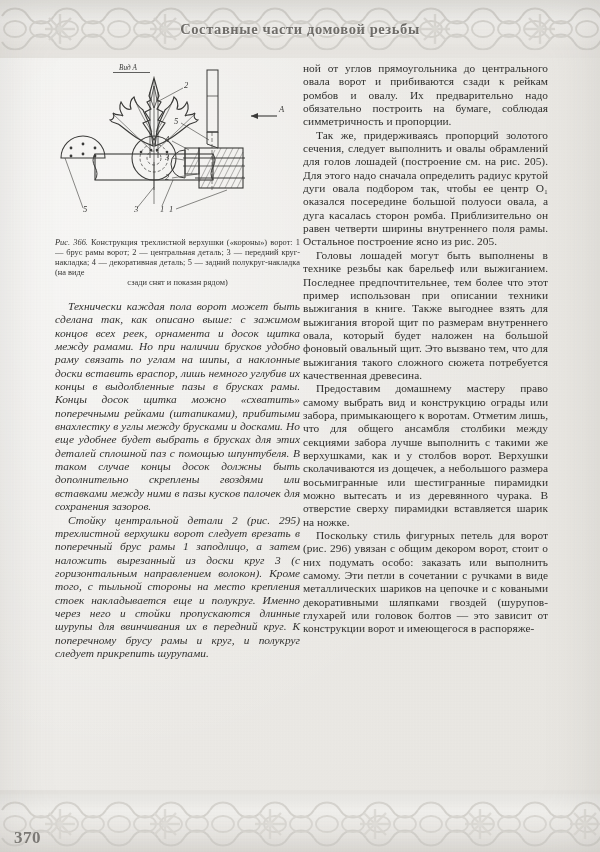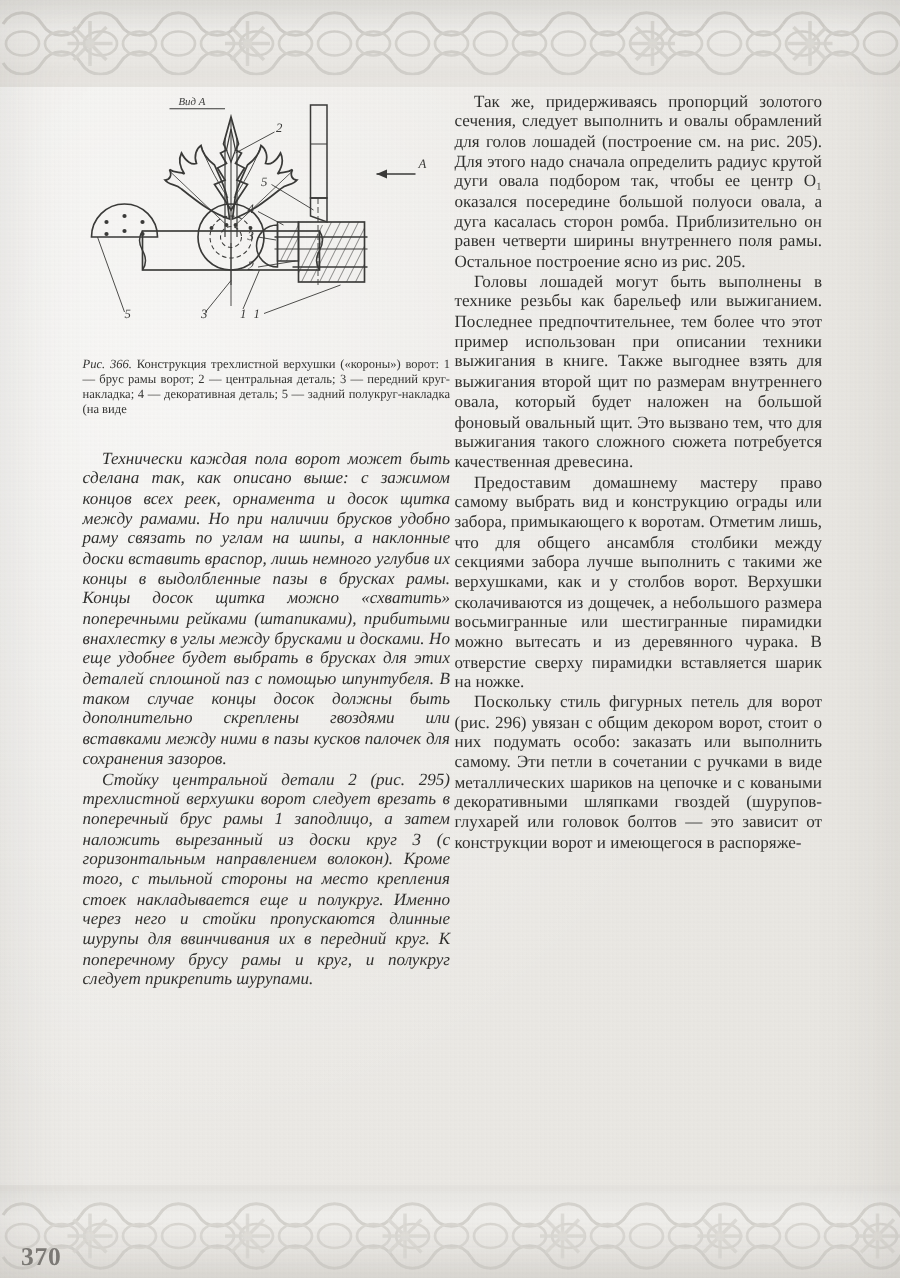--- a/index.html
+++ b/index.html
@@ -122,20 +122,21 @@
       </g>
       <g opacity="0.9">
         <use href="#orn-star" x="60" y="29"></use>
         <use href="#orn-star" x="165" y="29"></use>
         <use href="#orn-star" x="435" y="29"></use>
         <use href="#orn-star" x="540" y="29"></use>
       </g>
       <rect x="0" y="50" width="600" height="8" fill="#e9e7e3" opacity="0.75"></rect>
     </svg>
   </div>
+  <div class="header-title">Составные части домовой резьбы</div>
 
   <div class="cols">
 
     <div class="col col-left">
 
       <div class="figure">
         <svg width="245" height="175" viewBox="0 0 245 175" xmlns="http://www.w3.org/2000/svg">
           <g stroke="#3a3a38" fill="none" stroke-width="1">
 
             <text x="64" y="8" font-family="Liberation Serif, serif" font-size="7.2" font-style="italic" fill="#3a3a38" stroke="none">Вид А</text>
@@ -243,29 +244,31 @@
             <path d="M117,116 L142,112" stroke-width="0.6"></path>
 
             <text x="114" y="150" font-family="Liberation Serif, serif" font-size="8.5" font-style="italic" fill="#3a3a38" stroke="none">1</text>
             <path d="M121,147 L172,128" stroke-width="0.6"></path>
           </g>
         </svg>
       </div>
 
       <div class="fig-caption">
         <span class="lead">Рис. 366.</span><span> Конструкция трехлистной верхушки («короны») ворот: 1 — брус рамы ворот; 2 — центральная деталь; 3 — передний круг-накладка; 4 — декоративная деталь; 5 — задний полукруг-накладка (на виде</span>
+        <span class="last">сзади снят и показан рядом)</span>
       </div>
 
       <div class="body-after-fig">
         <p>Технически каждая пола ворот может быть сделана так, как описано выше: с зажимом концов всех реек, орнамента и досок щитка между рамами. Но при наличии брусков удобно раму связать по углам на шипы, а наклонные доски вставить враспор, лишь немного углубив их концы в выдолбленные пазы в брусках рамы. Концы досок щитка можно «схватить» поперечными рейками (штапиками), прибитыми внахлестку в углы между брусками и досками. Но еще удобнее будет выбрать в брусках для этих деталей сплошной паз с помощью шпунтубеля. В таком случае концы досок должны быть дополнительно скреплены гвоздями или вставками между ними в пазы кусков палочек для сохранения зазоров.</p>
         <p>Стойку центральной детали 2 (рис. 295) трехлистной верхушки ворот следует врезать в поперечный брус рамы 1 заподлицо, а затем наложить вырезанный из доски круг 3 (с горизонтальным направлением волокон). Кроме того, с тыльной стороны на место крепления стоек накладывается еще и полукруг. Именно через него и стойки пропускаются длинные шурупы для ввинчивания их в передний круг. К поперечному брусу рамы и круг, и полукруг следует прикрепить шурупами.</p>
       </div>
     </div>
 
     <div class="col col-right">
+      <p class="noind">ной от углов прямоугольника до центрального овала ворот и прибиваются сзади к рейкам ромбов и овалу. Их предварительно надо обязательно построить на бумаге, соблюдая симметричность и пропорции.</p>
       <p>Так же, придерживаясь пропорций золотого сечения, следует выполнить и овалы обрамлений для голов лошадей (построение см. на рис. 205). Для этого надо сначала определить радиус крутой дуги овала подбором так, чтобы ее центр O₁ оказался посередине большой полуоси овала, а дуга касалась сторон ромба. Приблизительно он равен четверти ширины внутреннего поля рамы. Остальное построение ясно из рис. 205.</p>
       <p>Головы лошадей могут быть выполнены в технике резьбы как барельеф или выжиганием. Последнее предпочтительнее, тем более что этот пример использован при описании техники выжигания в книге. Также выгоднее взять для выжигания второй щит по размерам внутреннего овала, который будет наложен на большой фоновый овальный щит. Это вызвано тем, что для выжигания такого сложного сюжета потребуется качественная древесина.</p>
       <p>Предоставим домашнему мастеру право самому выбрать вид и конструкцию ограды или забора, примыкающего к воротам. Отметим лишь, что для общего ансамбля столбики между секциями забора лучше выполнить с такими же верхушками, как и у столбов ворот. Верхушки сколачиваются из дощечек, а небольшого размера восьмигранные или шестигранные пирамидки можно вытесать и из деревянного чурака. В отверстие сверху пирамидки вставляется шарик на ножке.</p>
       <p>Поскольку стиль фигурных петель для ворот (рис. 296) увязан с общим декором ворот, стоит о них подумать особо: заказать или выполнить самому. Эти петли в сочетании с ручками в виде металлических шариков на цепочке и с коваными декоративными шляпками гвоздей (шурупов-глухарей или головок болтов — это зависит от конструкции ворот и имеющегося в распоряже-</p>
     </div>
   </div>
 
   <div class="band band-bottom">
     <svg width="600" height="62" viewBox="0 0 600 62" xmlns="http://www.w3.org/2000/svg" aria-hidden="true">
       <defs>

